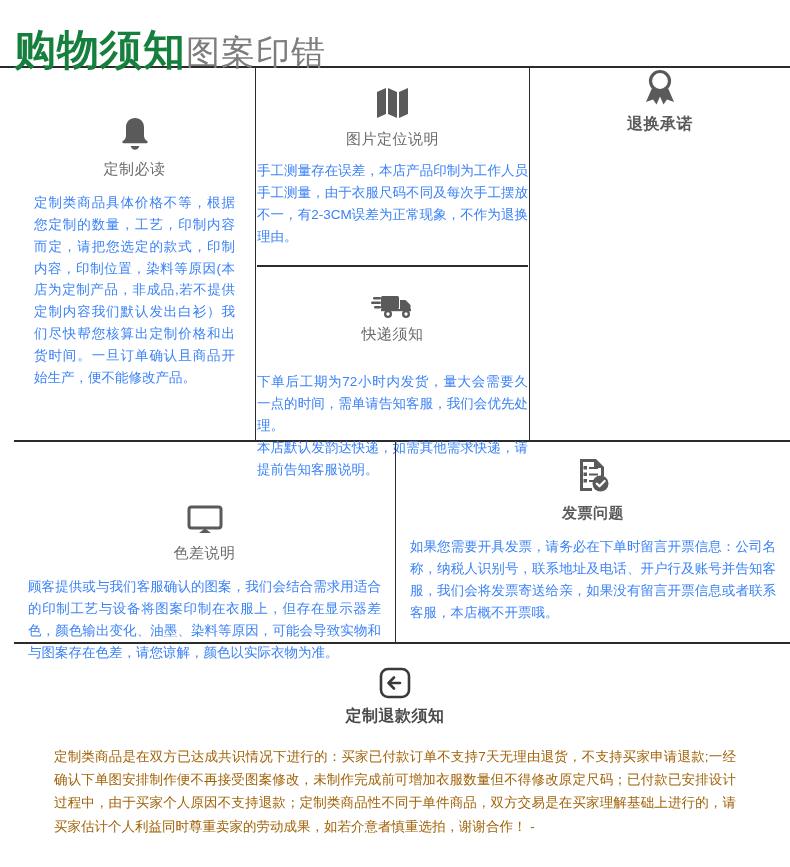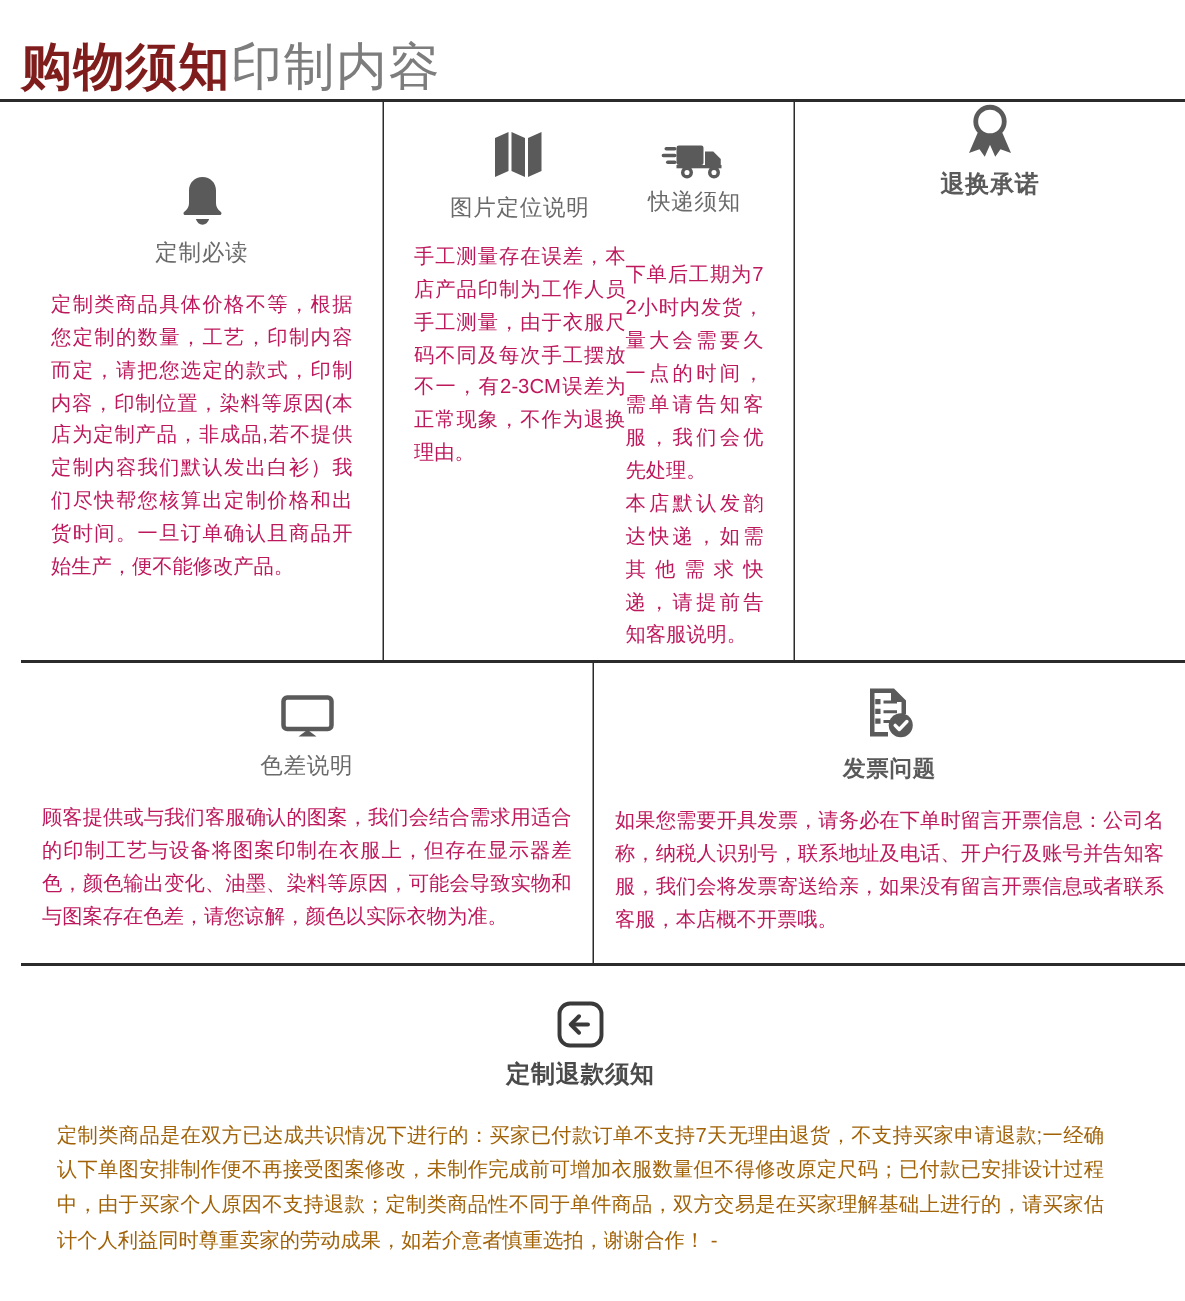--- a/index.html
+++ b/index.html
@@ -22,23 +22,23 @@
   }
 
   
   .title-wrap {
     padding: 22px 0 0 14px;
     height: 66px;
     box-sizing: border-box;
     white-space: nowrap;
   }
   .title-strong {
-    font-size: 34px;
+    font-size: 42px;
     font-weight: bold;
-    color: #7f1d1d;
+    color: #15803d;
     letter-spacing: 1px;
   }
   .title-light {
     font-size: 34px;
     font-weight: normal;
     color: #7d7d7d;
     letter-spacing: 1px;
   }
 
   .rule-full {
@@ -58,27 +58,27 @@
 
   .col {
     box-sizing: border-box;
     position: relative;
   }
   .col-1 { width: 241px; padding: 0 16px; }
   .col-2 {
     width: 275px;
     border-left: 1px solid #2b2b2b;
     border-right: 1px solid #2b2b2b;
-    padding: 0 20px;
+    padding: 0 1px;
     display: flex;
-    flex-direction: row;
+    flex-direction: column;
   }
   .col-3 { width: 260px; padding: 0 16px; }
 
-  .col-h1 { width: 381px; padding: 0 14px; box-sizing: border-box; }
+  .col-h1 { width: 381px; padding: 0 14px; box-sizing: border-box; margin-top: 42px; }
   .col-h2 {
     width: 395px;
     border-left: 1px solid #2b2b2b;
     padding: 0 14px;
     box-sizing: border-box;
   }
 
   .rule-inset {
     height: 0;
     border-top: 2px solid #2b2b2b;
@@ -97,21 +97,21 @@
     font-size: 15px;
     color: #6a6a6a;
     margin: 8px 0 14px 0;
     letter-spacing: 0.5px;
     line-height: 1.2;
   }
 
   .body-text {
     font-size: 13.5px;
     line-height: 1.62;
-    color: #be185d;
+    color: #3b82f6;
     text-align: justify;
     text-justify: inter-ideograph;
     white-space: pre-line;
     word-break: break-all;
   }
 
   
   .card1 { padding-top: 48px; }
   .card1 .body-text { padding: 0 4px; }
 
@@ -126,21 +126,21 @@
   .card3 .sec-title { font-weight: bold; color: #5a5a5a; font-size: 16px; margin-bottom: 12px; }
 
   
   .card4 { padding-top: 20px; }
   .card4 .sec-title { margin-bottom: 14px; }
   .card5 { padding-top: 14px; }
   .card5 .sec-title { font-weight: bold; color: #5a5a5a; font-size: 15px; margin-bottom: 14px; }
 
   
   .footer-block {
-    padding: 22px 16px 0 0;
+    padding: 22px 16px 0 16px;
     box-sizing: border-box;
   }
   .footer-title {
     text-align: center;
     font-size: 16px;
     font-weight: bold;
     color: #4a4a4a;
     margin: 6px 0 18px 0;
     letter-spacing: 0.5px;
   }
@@ -153,21 +153,21 @@
     padding: 0 38px;
     word-break: break-all;
   }
 </style>
 </head>
 <body>
 
 <div class="page">
 
   <div class="title-wrap">
-    <span class="title-strong">购物须知</span><span class="title-light">印制内容</span>
+    <span class="title-strong">购物须知</span><span class="title-light">图案印错</span>
   </div>
 
   <div class="rule-full"></div>
 
   <div class="grid-row row1">
 
     <div class="col col-1">
       <div class="card1">
         <div class="icon-box">
           <svg width="34" height="36" viewBox="0 0 34 36" aria-hidden="true">

